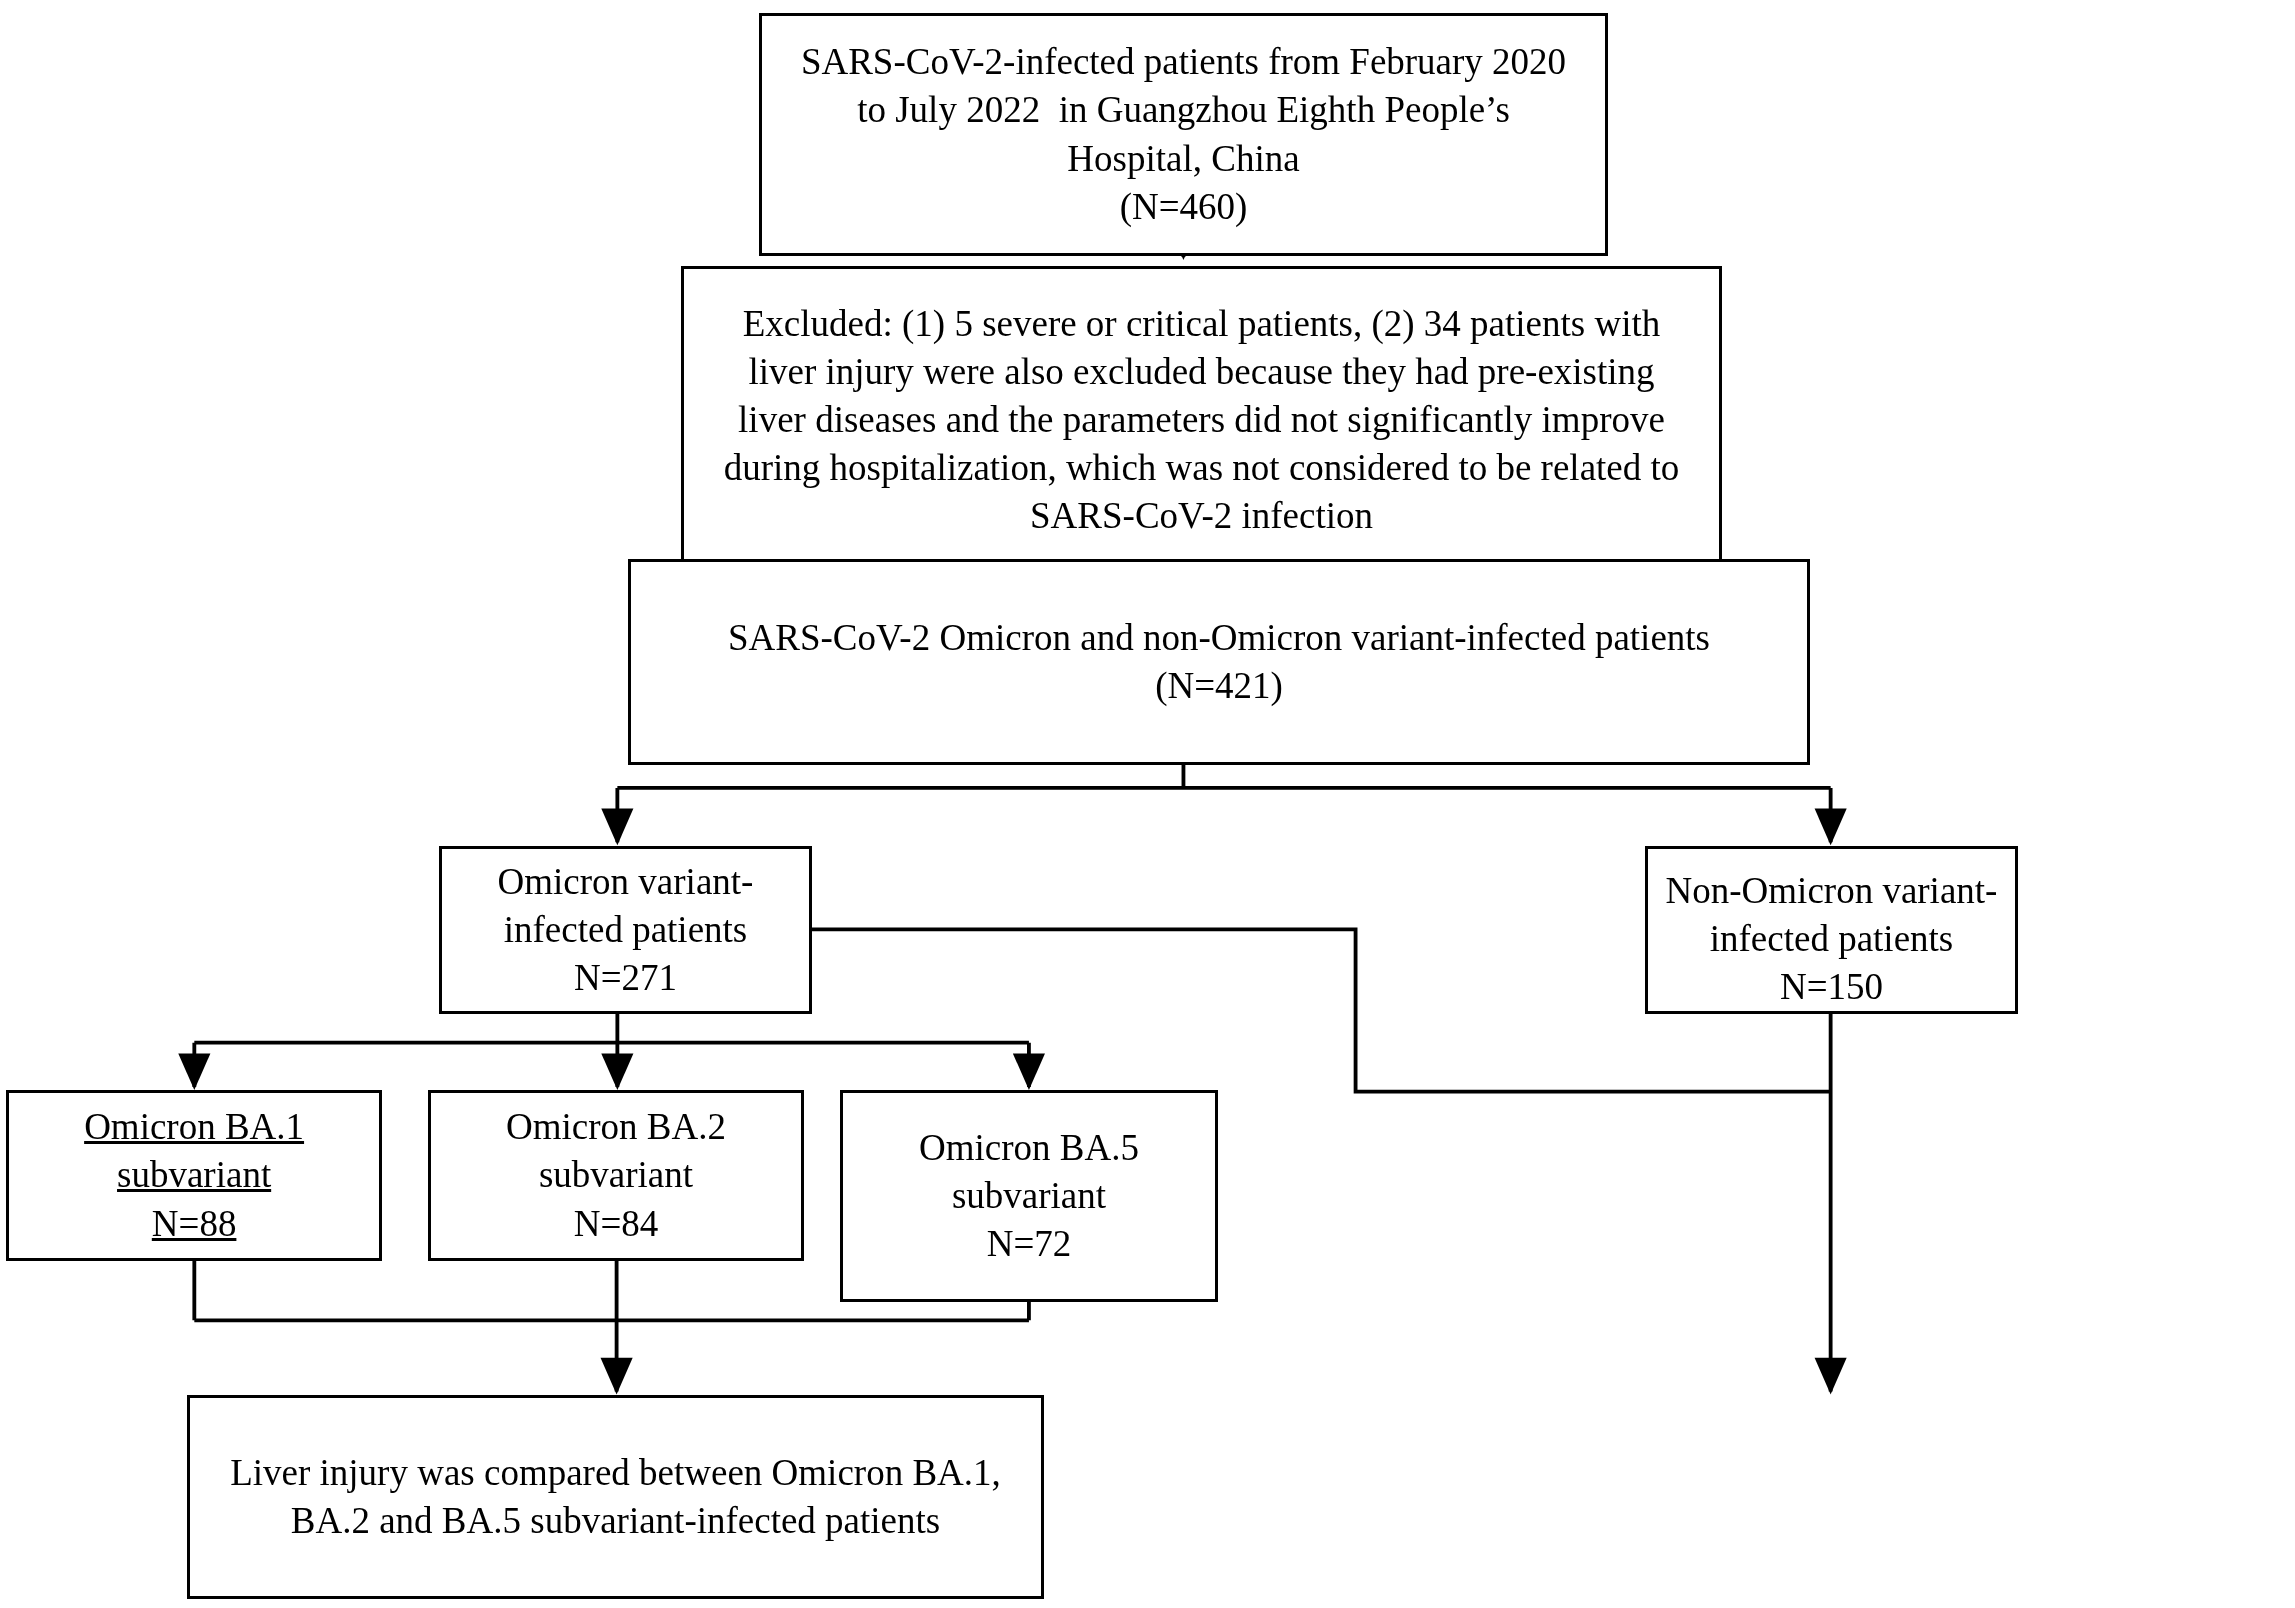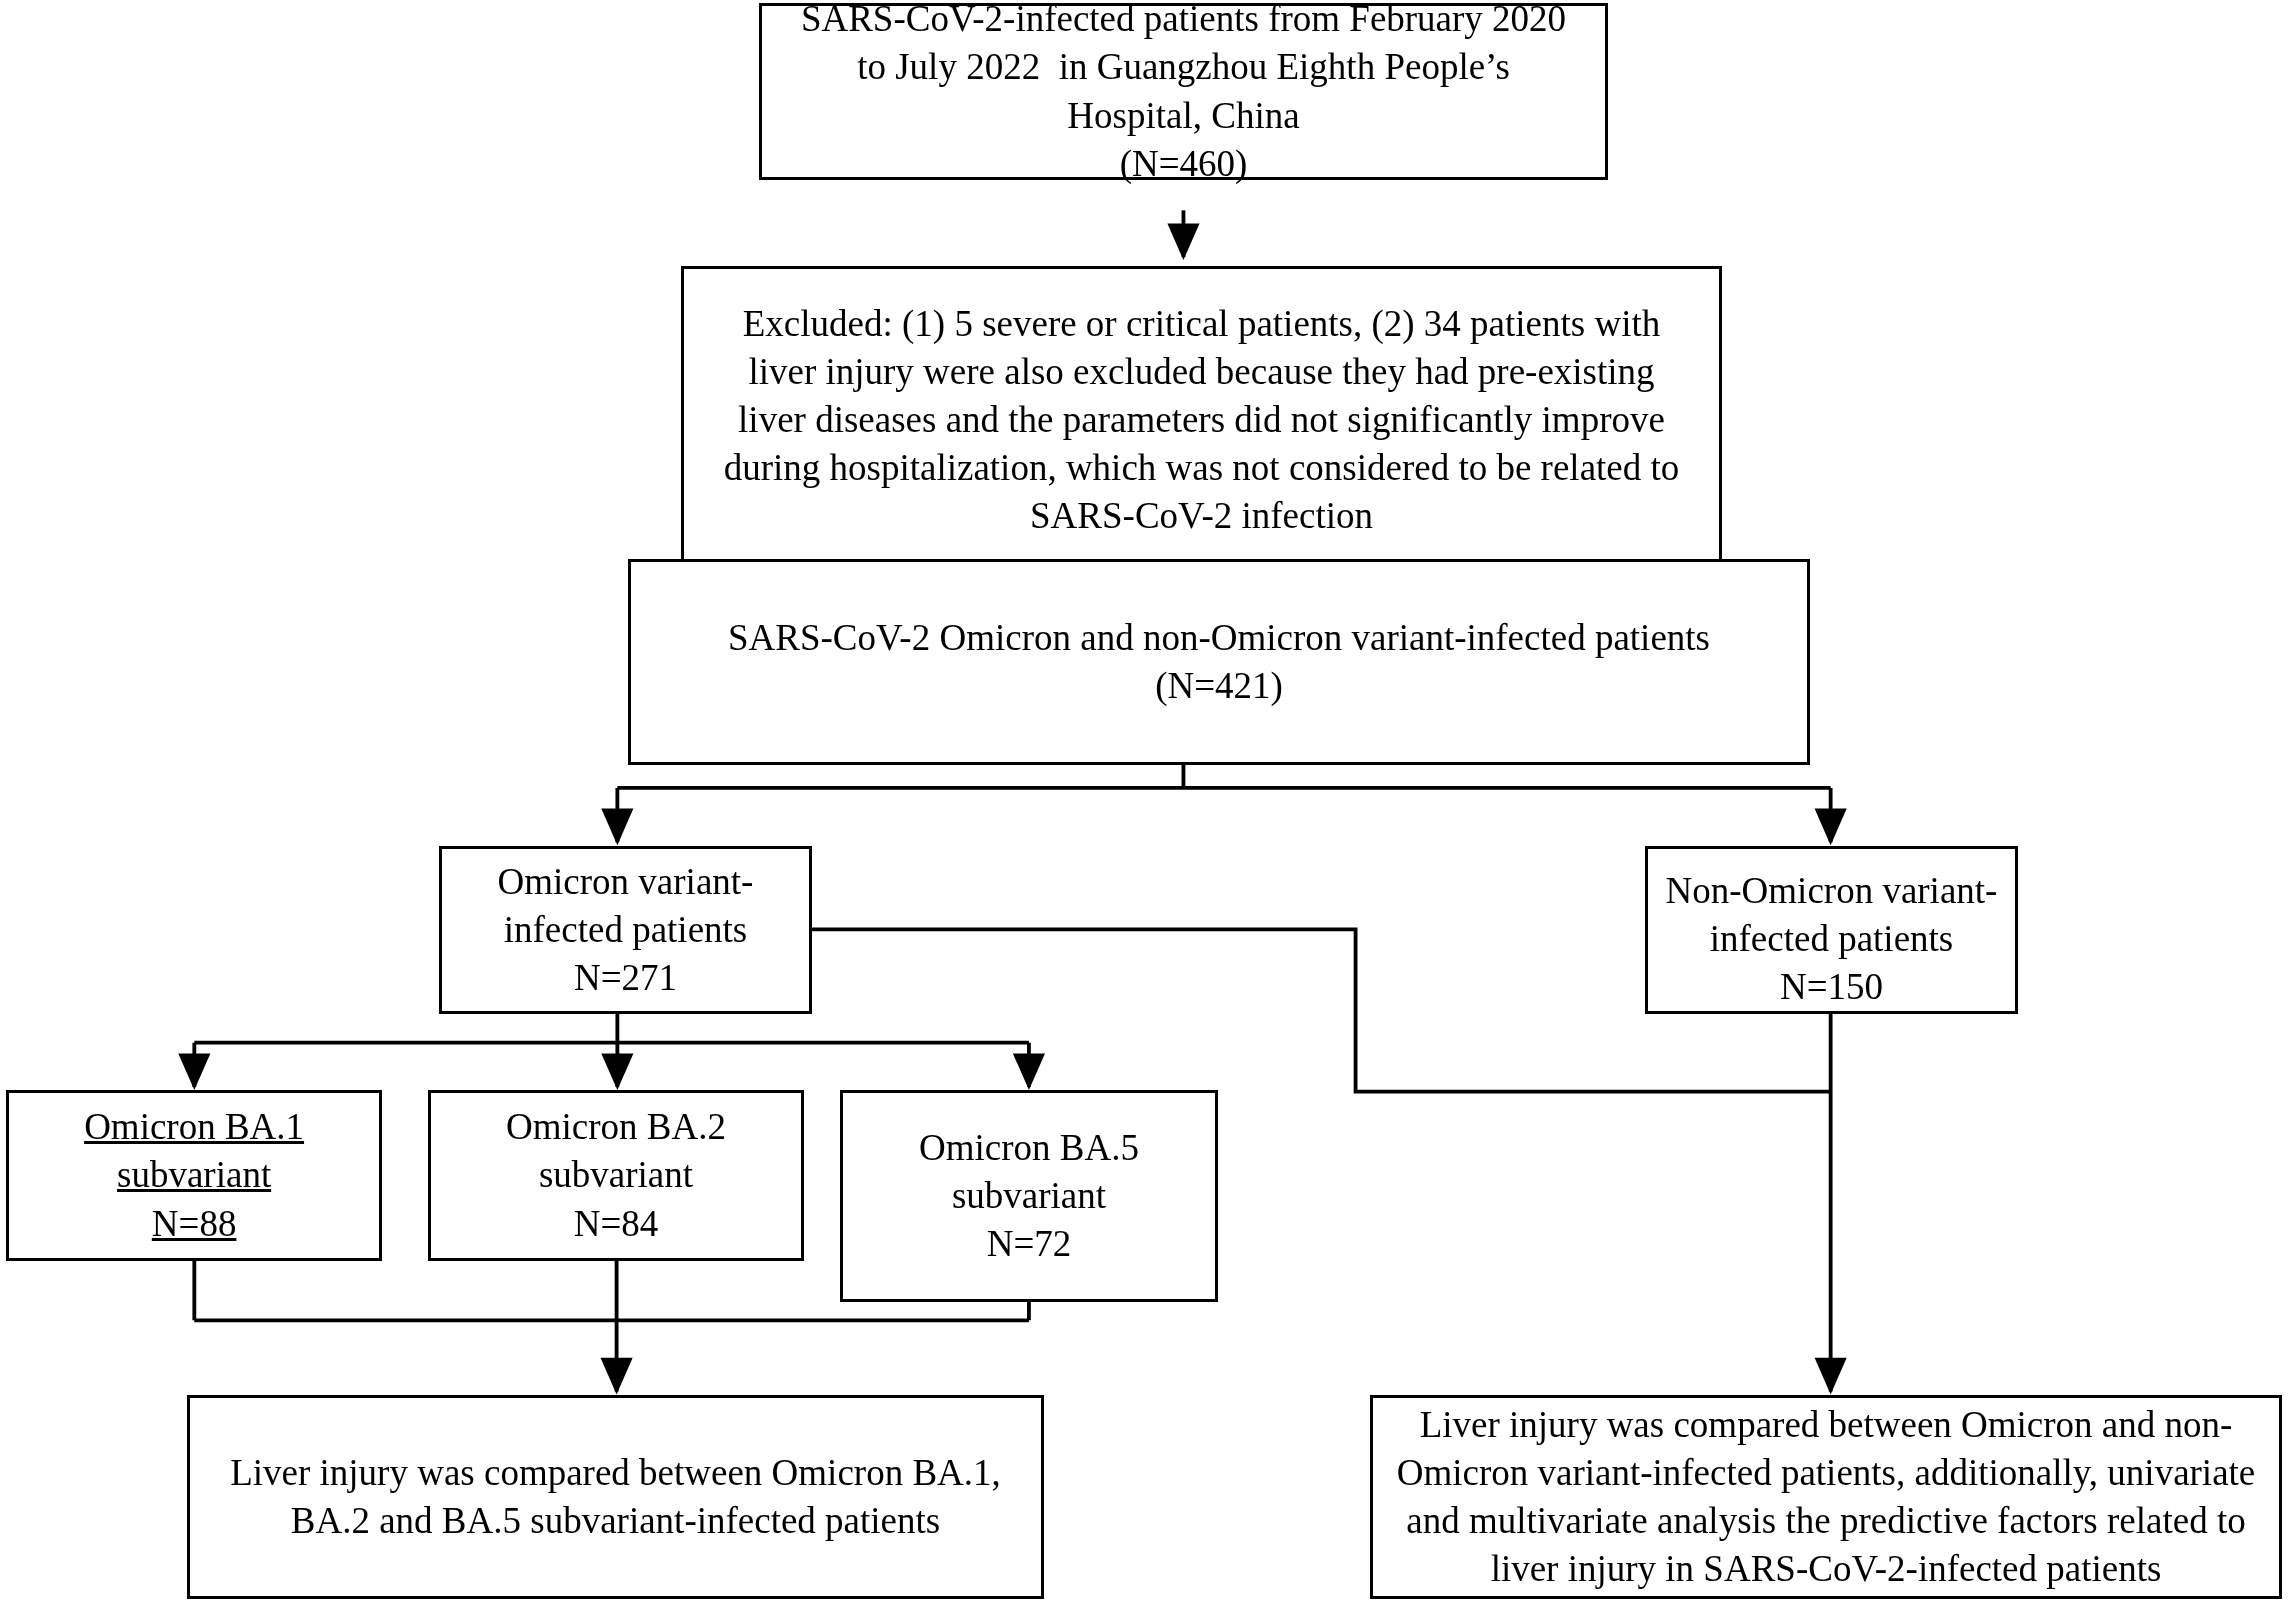--- a/index.html
+++ b/index.html
@@ -86,21 +86,21 @@
       <path class="line" d="M2393 1325 V1819"></path>
       <path class="head" d="M2372 1775 L2414 1775 L2393 1823 Z"></path>
     </g>
 
     <g>
       <path class="line" d="M254 1648 V1726 M1345 1648 V1726 M254 1726 H1345 M806 1648 V1819"></path>
       <path class="head" d="M785 1775 L827 1775 L806 1823 Z"></path>
     </g>
   </svg>
 
-  <div class="box" style="left:759px; top:3px; width:849px; height:177px;font-family:Liberation Serif, serif;">
+  <div class="box" style="left:759px; top:13px; width:849px; height:243px;font-family:Liberation Serif, serif;">
     <div class="box-text">SARS-CoV-2-infected patients from February 2020
 to July 2022  in Guangzhou Eighth People’s
 Hospital, China
 (N=460)</div>
   </div>
 
   <div class="box" style="left:681px; top:266px; width:1041px; height:308px;">
     <div class="box-text">Excluded: (1) 5 severe or critical patients, (2) 34 patients with
 liver injury were also excluded because they had pre-existing
 liver diseases and the parameters did not significantly improve
@@ -141,21 +141,15 @@
     <div class="box-text">Omicron BA.5
 subvariant
 N=72</div>
   </div>
 
   <div class="box" style="left:187px; top:1395px; width:857px; height:204px;align-items:center;">
     <div class="box-text">Liver injury was compared between Omicron BA.1,
 BA.2 and BA.5 subvariant-infected patients</div>
   </div>
 
-  <div class="box" style="left:1370px; top:1395px; width:912px; height:204px;">
-    <div class="box-text">Liver injury was compared between Omicron and non-
-Omicron variant-infected patients, additionally, univariate
-and multivariate analysis the predictive factors related to
-liver injury in SARS-CoV-2-infected patients</div>
-  </div>
 
 </div>
 
 
 </body></html>

